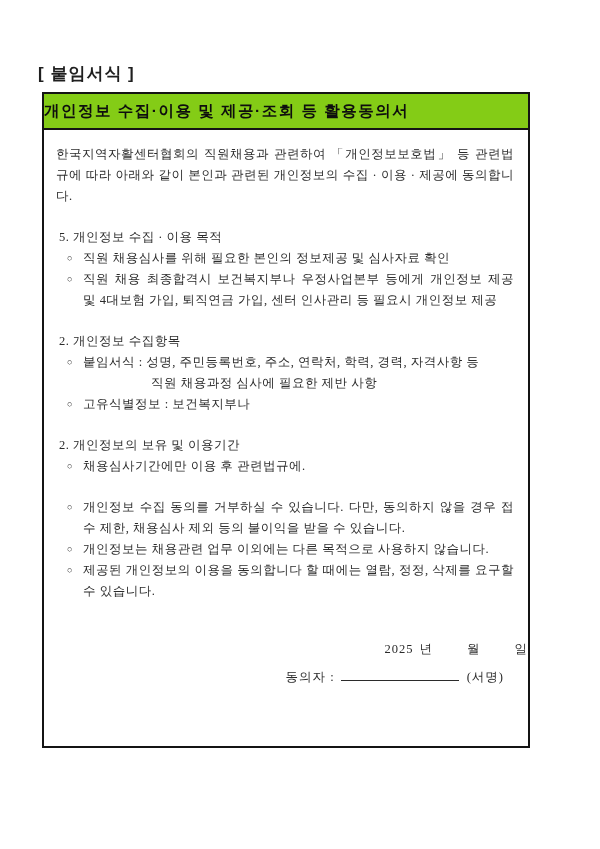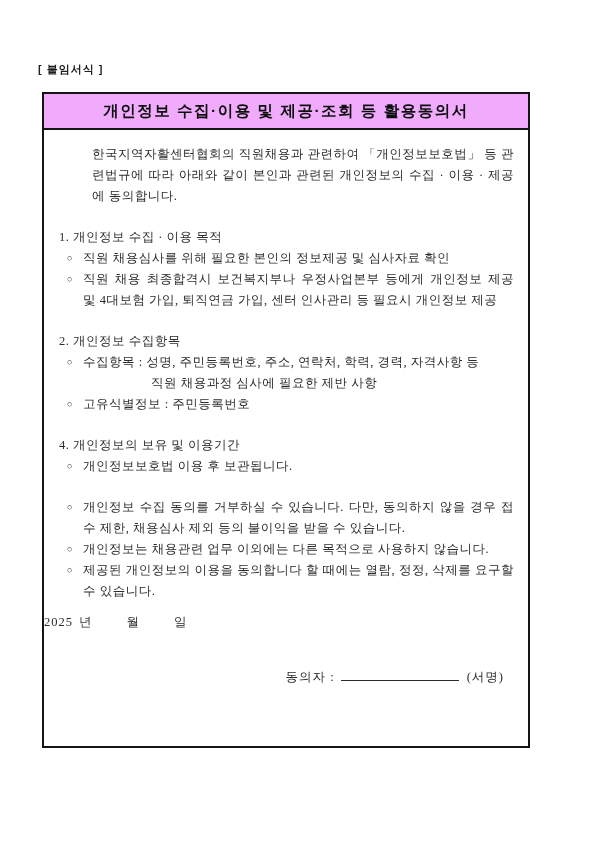--- a/index.html
+++ b/index.html
@@ -8,77 +8,75 @@
     position: relative;
     background: #ffffff;
     font-family: "Liberation Serif", serif;
     color: #2b2b2b;
   }
   .attachment-label {
     position: absolute;
     left: 38px; top: 62px;
     font-family: "Liberation Sans", sans-serif;
     font-weight: bold;
-    font-size: 11px;
+    font-size: 17px;
     letter-spacing: 1px;
     color: #1f1f1f;
   }
   .form-box {
     position: absolute;
     left: 42px; top: 92px;
     width: 488px; height: 656px;
     border: 2px solid #141414;
     background: #ffffff;
   }
   .form-header {
     height: 36px;
-    background: #f0abfc;
+    background: #84cc16;
     border-bottom: 2px solid #141414;
     display: flex;
     align-items: center;
-    justify-content: center;
     font-family: "Liberation Sans", sans-serif;
     font-weight: bold;
     font-size: 15.5px;
     letter-spacing: 1.5px;
     color: #0e0e0e;
   }
   .form-body {
     padding: 14px 14px 0 10px;
     font-size: 12.5px;
     line-height: 21px;
     letter-spacing: 0.5px;
   }
   .intro {
     text-align: justify;
     word-break: break-all;
     padding-left: 2px;
-    margin-left: 36px;
   }
   .section { margin-top: 20px; }
   .section-heading { padding-left: 5px; }
   .item { display: flex; padding-left: 13px; }
   .bullet {
     flex: none;
     width: 16px;
     font-size: 9px;
     line-height: 21px;
     color: #2b2b2b;
   }
   .item-text {
     flex: 1;
     text-align: justify;
     word-break: break-all;
   }
   .item-sub { padding-left: 97px; }
   .date-line {
     position: absolute;
-    left: 0; top: 520px;
+    left: 0; top: 547px;
     width: 100%;
-    text-align: left;
+    text-align: right;
     font-size: 12.5px;
     letter-spacing: 1px;
   }
   .date-line .suffix { margin-left: 6px; }
   .date-line .gap { margin-left: 34px; }
   .signature-row {
     position: absolute;
     right: 24px; top: 574px;
     font-size: 12.5px;
     letter-spacing: 1px;
@@ -108,49 +106,49 @@
 
   <div class="form-header">
     <span>개인정보 수집·이용 및 제공·조회 등 활용동의서</span>
   </div>
 
   <div class="form-body">
 
     <div class="intro">한국지역자활센터협회의 직원채용과 관련하여 「개인정보보호법」 등 관련법규에 따라 아래와 같이 본인과 관련된 개인정보의 수집 · 이용 · 제공에 동의합니다.</div>
 
     <div class="section">
-      <div class="section-heading">1. 개인정보 수집 · 이용 목적</div>
+      <div class="section-heading">5. 개인정보 수집 · 이용 목적</div>
       <div class="item">
         <span class="bullet">○</span>
         <span class="item-text">직원 채용심사를 위해 필요한 본인의 정보제공 및 심사자료 확인</span>
       </div>
       <div class="item">
         <span class="bullet">○</span>
         <span class="item-text">직원 채용 최종합격시 보건복지부나 우정사업본부 등에게 개인정보 제공 및 4대보험 가입, 퇴직연금 가입, 센터 인사관리 등 필요시 개인정보 제공</span>
       </div>
     </div>
 
     <div class="section">
       <div class="section-heading">2. 개인정보 수집항목</div>
       <div class="item">
         <span class="bullet">○</span>
-        <span class="item-text">수집항목 : 성명, 주민등록번호, 주소, 연락처, 학력, 경력, 자격사항 등</span>
+        <span class="item-text">붙임서식 : 성명, 주민등록번호, 주소, 연락처, 학력, 경력, 자격사항 등</span>
       </div>
       <div class="item-sub">직원 채용과정 심사에 필요한 제반 사항</div>
       <div class="item">
         <span class="bullet">○</span>
-        <span class="item-text">고유식별정보 : 주민등록번호</span>
+        <span class="item-text">고유식별정보 : 보건복지부나</span>
       </div>
     </div>
 
     <div class="section">
-      <div class="section-heading">4. 개인정보의 보유 및 이용기간</div>
+      <div class="section-heading">2. 개인정보의 보유 및 이용기간</div>
       <div class="item">
         <span class="bullet">○</span>
-        <span class="item-text">개인정보보호법 이용 후 보관됩니다.</span>
+        <span class="item-text">채용심사기간에만 이용 후 관련법규에.</span>
       </div>
     </div>
 
     <div class="section">
       <div class="item">
         <span class="bullet">○</span>
         <span class="item-text">개인정보 수집 동의를 거부하실 수 있습니다. 다만, 동의하지 않을 경우 접수 제한, 채용심사 제외 등의 불이익을 받을 수 있습니다.</span>
       </div>
       <div class="item">
         <span class="bullet">○</span>

